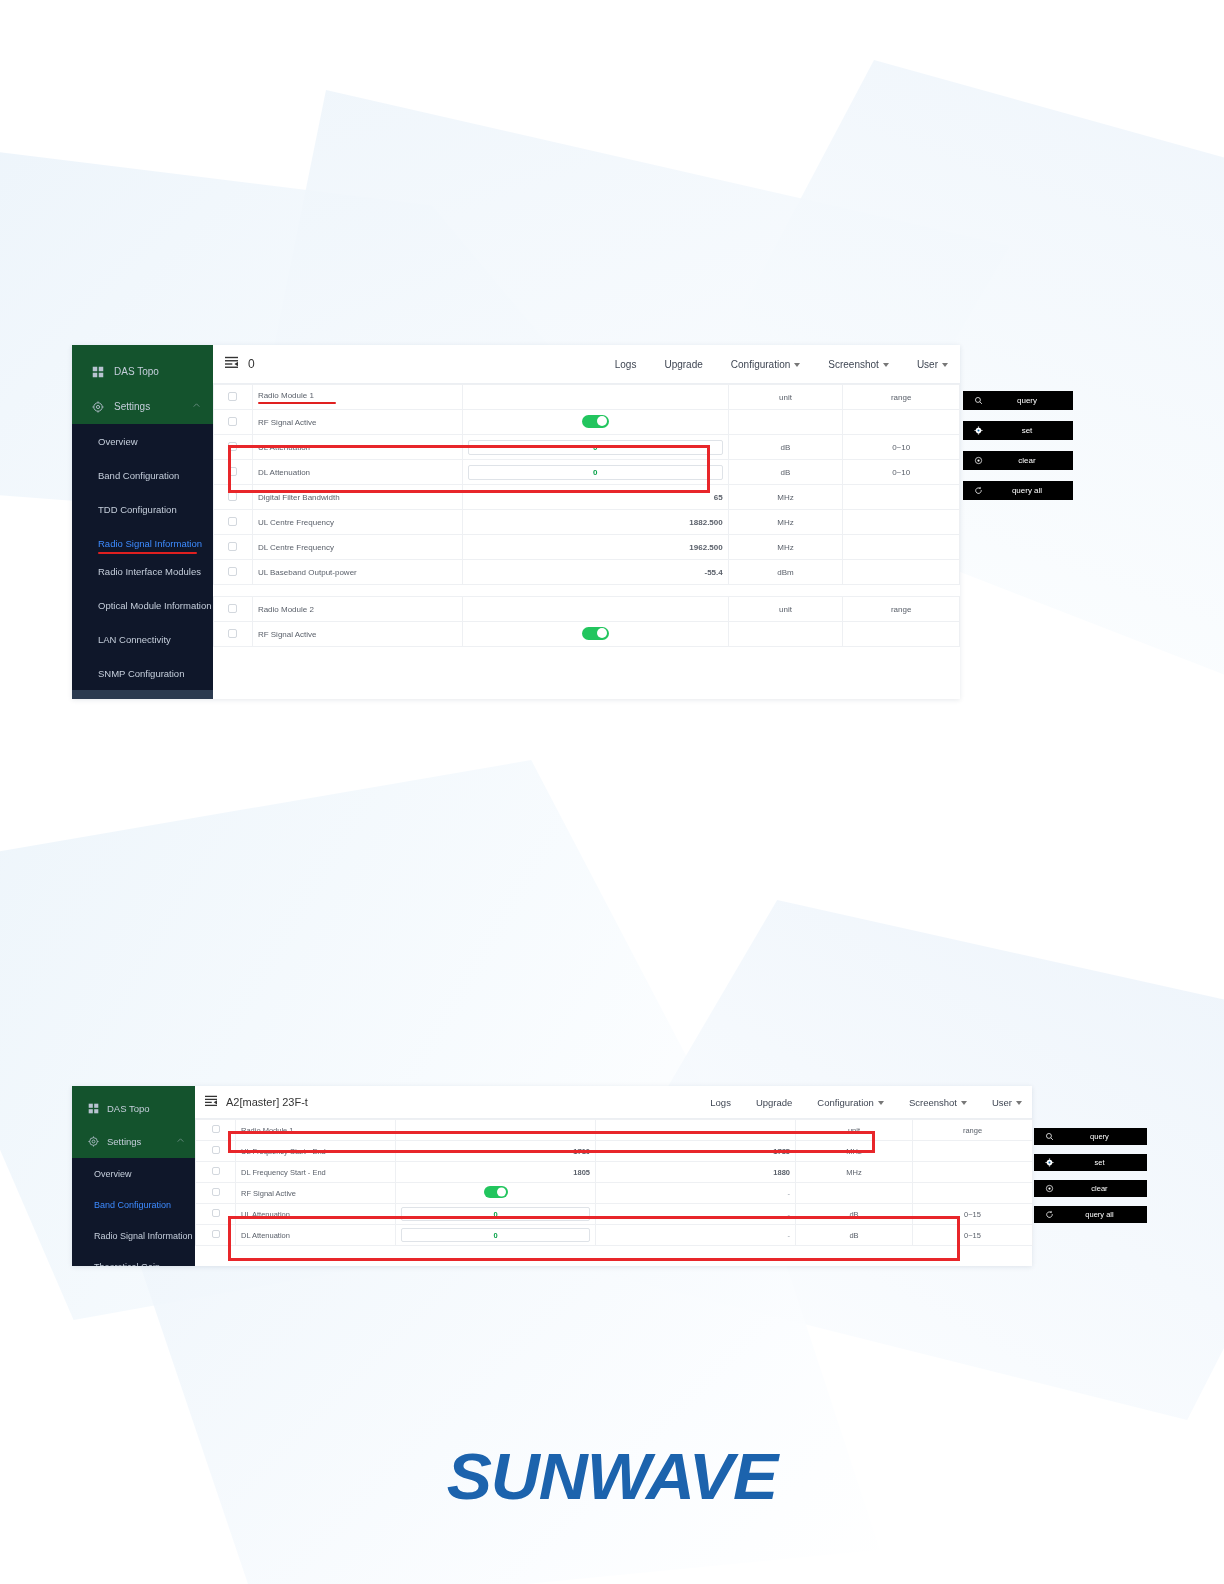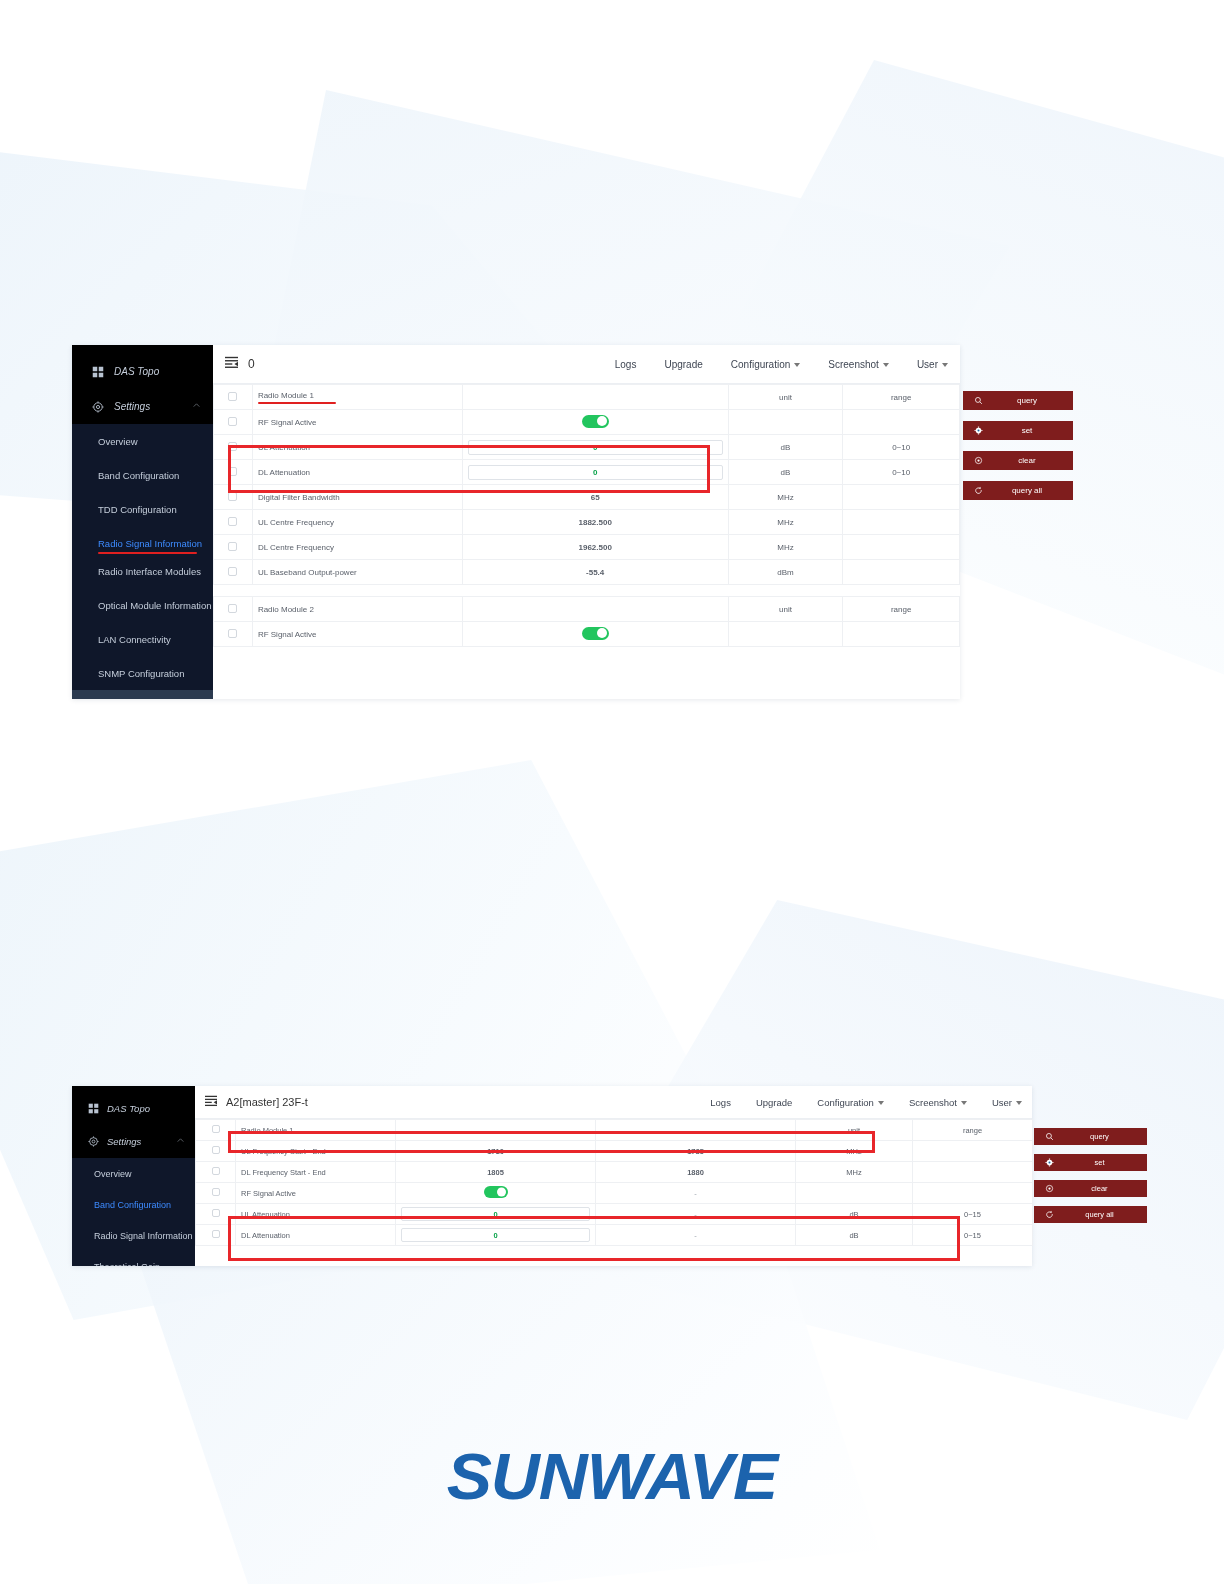--- a/index.html
+++ b/index.html
@@ -63,21 +63,21 @@
     display: flex;
     background: #ffffff;
     box-shadow: 0 1px 4px rgba(0,0,0,.08);
   }
   .sidebar {
     background: #2b3a4f;
     color: #c9d2de;
     flex: 0 0 auto;
     overflow: hidden;
   }
-  .sb-top { background: #000000; font-style: italic; }
+  .sb-top { background: #14532d; }
   .sb-sub { background: #0f172a; }
   .sb-item {
     display: flex; align-items: center;
     color: #c5cedb;
     white-space: nowrap;
   }
   .sb-item .sb-ico { display: inline-flex; align-items: center; justify-content: center; }
   .sb-item.active { color: #3d8bff; }
   .sb-item .chev { margin-left: auto; opacity: .6; }
   .sb-underline {
@@ -109,21 +109,21 @@
     color: #5b616b;
     vertical-align: middle;
     overflow: hidden;
   }
   .c-check { text-align: center; }
   .chk {
     display: inline-block; border: 1px solid #d3d8de; background: #fff;
     border-radius: 2px;
   }
   .lbl { color: #5b616b; margin-top: 6px; }
-  .val-green { color: #0aa34a; font-weight: 700; text-align: center; }
+  .val-green { color: #0aa34a; font-weight: 700; text-align: right; }
   .unit { text-align: center; color: #6b7280; }
   .range { text-align: center; color: #6b7280; }
   .spacer-row td { border-left: none; border-right: none; background: #fafbfc; }
   .inputbox {
     border: 1px solid #dfe3e8; background: #fff; border-radius: 2px;
     color: #0aa34a; font-weight: 700; text-align: center;
     display: block; width: 100%;
   }
   .toggle {
     display: inline-block; background: #22c55e; border-radius: 999px; position: relative;
@@ -131,21 +131,21 @@
   .toggle .knob {
     position: absolute; top: 50%; transform: translateY(-50%);
     background: #fff; border-radius: 50%;
   }
   .hl-red {
     position: absolute; border: 3px solid #e8262a; pointer-events: none; z-index: 5;
   }
   .actions { flex: 0 0 auto; }
   .btn {
     display: flex; align-items: center;
-    background: #7f1d1d; color: #fff; border: none;
+    background: #000000; color: #fff; border: none;
     cursor: pointer; white-space: nowrap;
   }
   .btn .b-ico { display: inline-flex; align-items: center; justify-content: center; flex: 0 0 auto; }
   .btn .b-lbl { flex: 1 1 auto; text-align: center; }
 
   
   #panel1 { left: 72px; top: 345px; width: 1074px; height: 354px; background: transparent; box-shadow: none; }
   #panel1 .shell { display: flex; width: 888px; height: 354px; background: #fff; box-shadow: 0 1px 5px rgba(20,40,70,.10); }
   #panel1 .sidebar { width: 141px; }
   #panel1 .sb-top { padding-top: 9px; }

